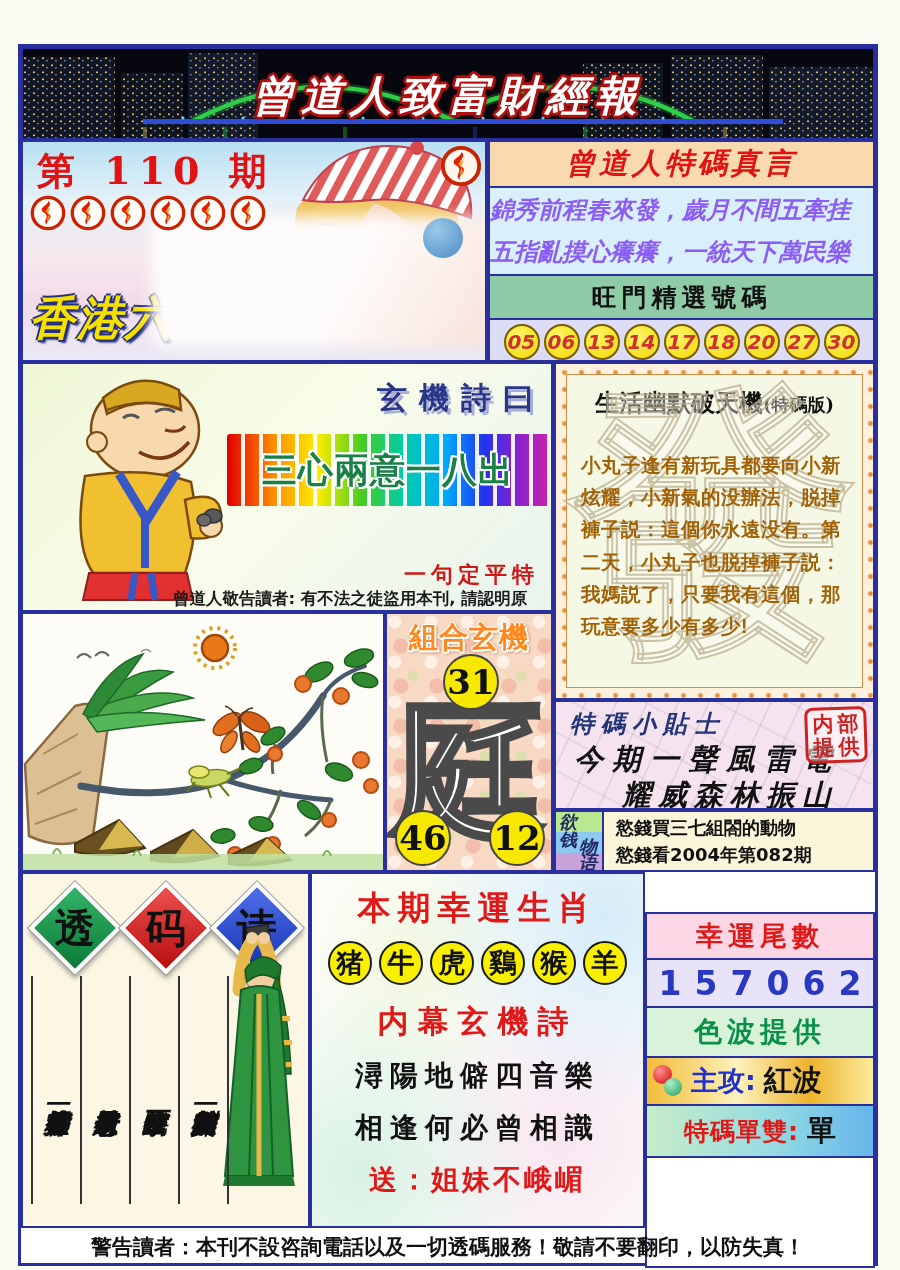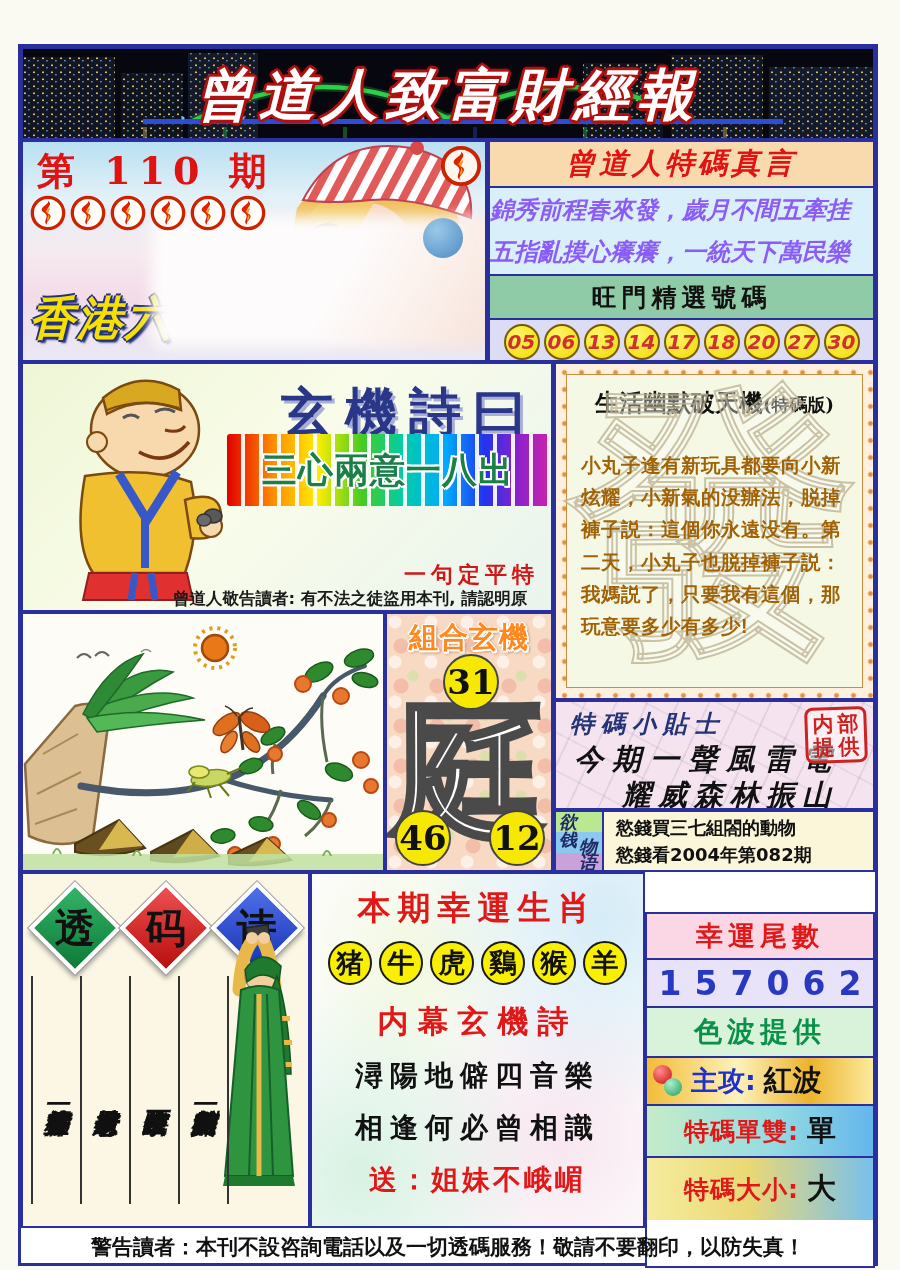--- a/index.html
+++ b/index.html
@@ -6,21 +6,21 @@
   #canvas{position:relative;width:900px;height:1270px;background:#fbfaf2;overflow:hidden;
           font-family:"DejaVu Sans",sans-serif;}
   .frame{position:absolute;left:18px;top:44px;width:860px;height:1222px;
          border:3px solid #2a2f9e;background:#ffffff;box-sizing:border-box;}
   .cell{position:absolute;box-sizing:border-box;border:2px solid #2a2f9e;overflow:hidden;}
 
   
   .banner{left:0;top:0;width:854px;height:93px;background:#07080f;}
   .banner svg{position:absolute;left:0;top:0;}
   .main-title{position:absolute;left:0;top:0;width:100%;height:93px;display:flex;align-items:center;justify-content:center;
-    color:#fff;font-size:56px;font-weight:bold;font-style:italic;letter-spacing:7px;
+    color:#fff;font-size:42px;font-weight:bold;font-style:italic;letter-spacing:7px;
     text-shadow:3px 0 0 #b01010,-3px 0 0 #b01010,0 3px 0 #b01010,0 -3px 0 #b01010,
                 2px 2px 0 #b01010,-2px -2px 0 #b01010,2px -2px 0 #b01010,-2px 2px 0 #b01010,0 0 6px #700;}
 
   
   .photo-cell{left:0;top:93px;width:466px;height:222px;
     background:linear-gradient(180deg,#b8e0f2 0%,#e4f1f8 26%,#f6e9ef 52%,#f3dbe8 72%,#e9e9f5 100%);}
   .issue{position:absolute;left:14px;top:4px;font-family:"DejaVu Serif",serif;font-weight:bold;
          font-size:38px;color:#e01212;letter-spacing:8px;}
   .flames-row{position:absolute;left:6px;top:52px;display:flex;gap:2px;}
   .flame-badge{width:38px;height:38px;}
@@ -42,22 +42,22 @@
   .pick-head{height:42px;background:#8fcba6;border-bottom:2px solid #2a2f9e;display:flex;align-items:center;justify-content:center;
     color:#111;font-weight:bold;font-size:25px;letter-spacing:5px;}
   .pick-nums{height:44px;background:#dcdcf4;display:flex;align-items:center;justify-content:center;gap:4px;}
   .num-ball{width:36px;height:36px;border-radius:50%;background:radial-gradient(circle at 35% 30%,#fdf668,#f2d800);
     border:2px solid #7a5c00;display:flex;align-items:center;justify-content:center;
     color:#d03030;font-weight:bold;font-style:italic;font-size:20px;box-sizing:border-box;}
 
   
   .mystery-cell{left:0;top:315px;width:532px;height:250px;
     background:linear-gradient(135deg,#eef6d6,#f9fce9 45%,#e9f4ee);}
-  .mystery-title{position:absolute;left:250px;top:14px;width:272px;text-align:center;
-    color:#2a3688;font-weight:bold;font-size:52px;letter-spacing:12px;
+  .mystery-title{position:absolute;left:250px;top:14px;width:272px;text-align:right;
+    color:#2a3688;font-weight:bold;font-size:30px;letter-spacing:12px;
     text-shadow:3px 3px 0 #a8aed6;}
   .rainbow{position:absolute;left:204px;top:70px;width:322px;height:72px;border-radius:3px;
     background-image:repeating-linear-gradient(90deg,rgba(255,255,255,0) 0 14px,rgba(255,255,255,.92) 14px 18px),
       linear-gradient(90deg,#e00000,#ff8800 14%,#ffee00 28%,#44cc22 42%,#00ccaa 55%,#00aaff 68%,#2233ee 80%,#8822cc 90%,#cc22aa);
     display:flex;align-items:center;justify-content:center;}
   .rainbow span{color:#1b8048;font-weight:bold;font-size:35px;letter-spacing:1px;font-family:"DejaVu Serif",serif;
     text-shadow:2px 0 0 #fff,-2px 0 0 #fff,0 2px 0 #fff,0 -2px 0 #fff,2px 2px 0 #fff,-2px -2px 0 #fff;}
   .one-line{position:absolute;right:12px;top:196px;color:#d01818;font-weight:bold;font-size:22px;letter-spacing:5px;}
   .notice{position:absolute;left:150px;top:224px;color:#1a1a1a;font-weight:bold;font-size:16.5px;}
   .oldman{position:absolute;left:4px;top:4px;}
@@ -527,22 +527,18 @@
             <span class="ball-red"></span>
             <span class="ball-green"></span>
           </span>
         <span class="rb-label-blue">主攻:</span>
         <span class="rb-value">紅波</span>
       </div>
       <div class="rb-row rb-duo">
         <span class="rb-label-red">特碼單雙:</span>
         <span class="rb-value">單</span>
       </div>
-      <div class="rb-row rb-size">
-        <span class="rb-label-red">特碼大小:</span>
-        <span class="rb-value">大</span>
-      </div>
     </div>
 
     <div class="warning">警告讀者：本刊不設咨詢電話以及一切透碼服務！敬請不要翻印，以防失真！</div>
 
   </div>
 </div>
 
 </body></html>

